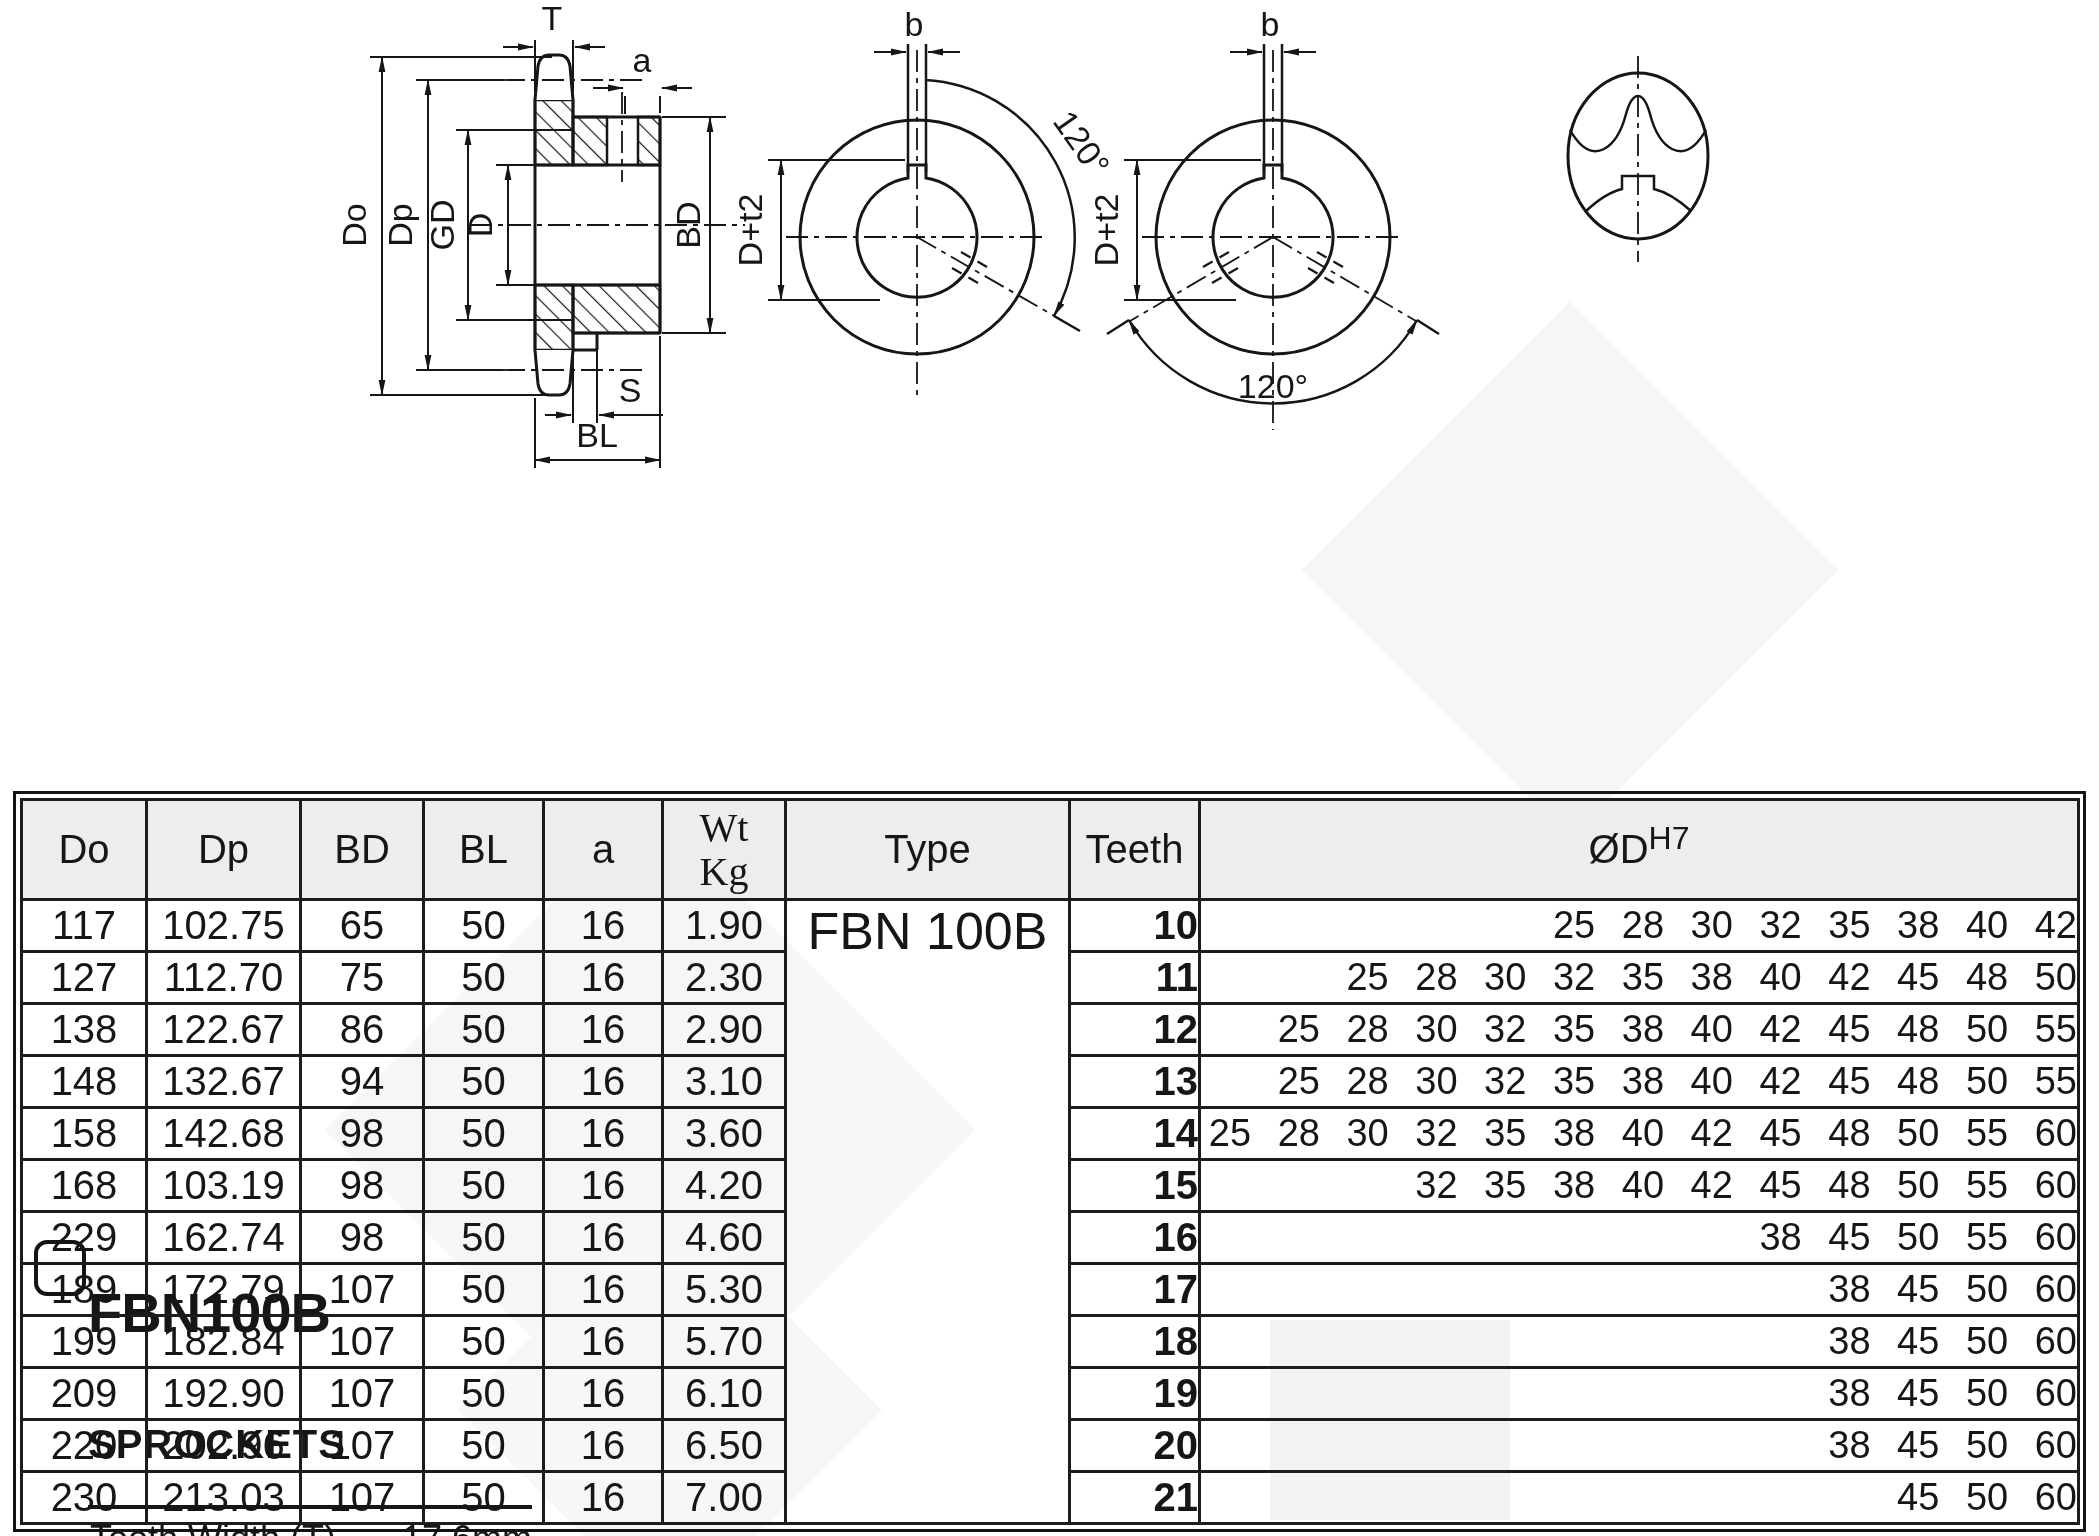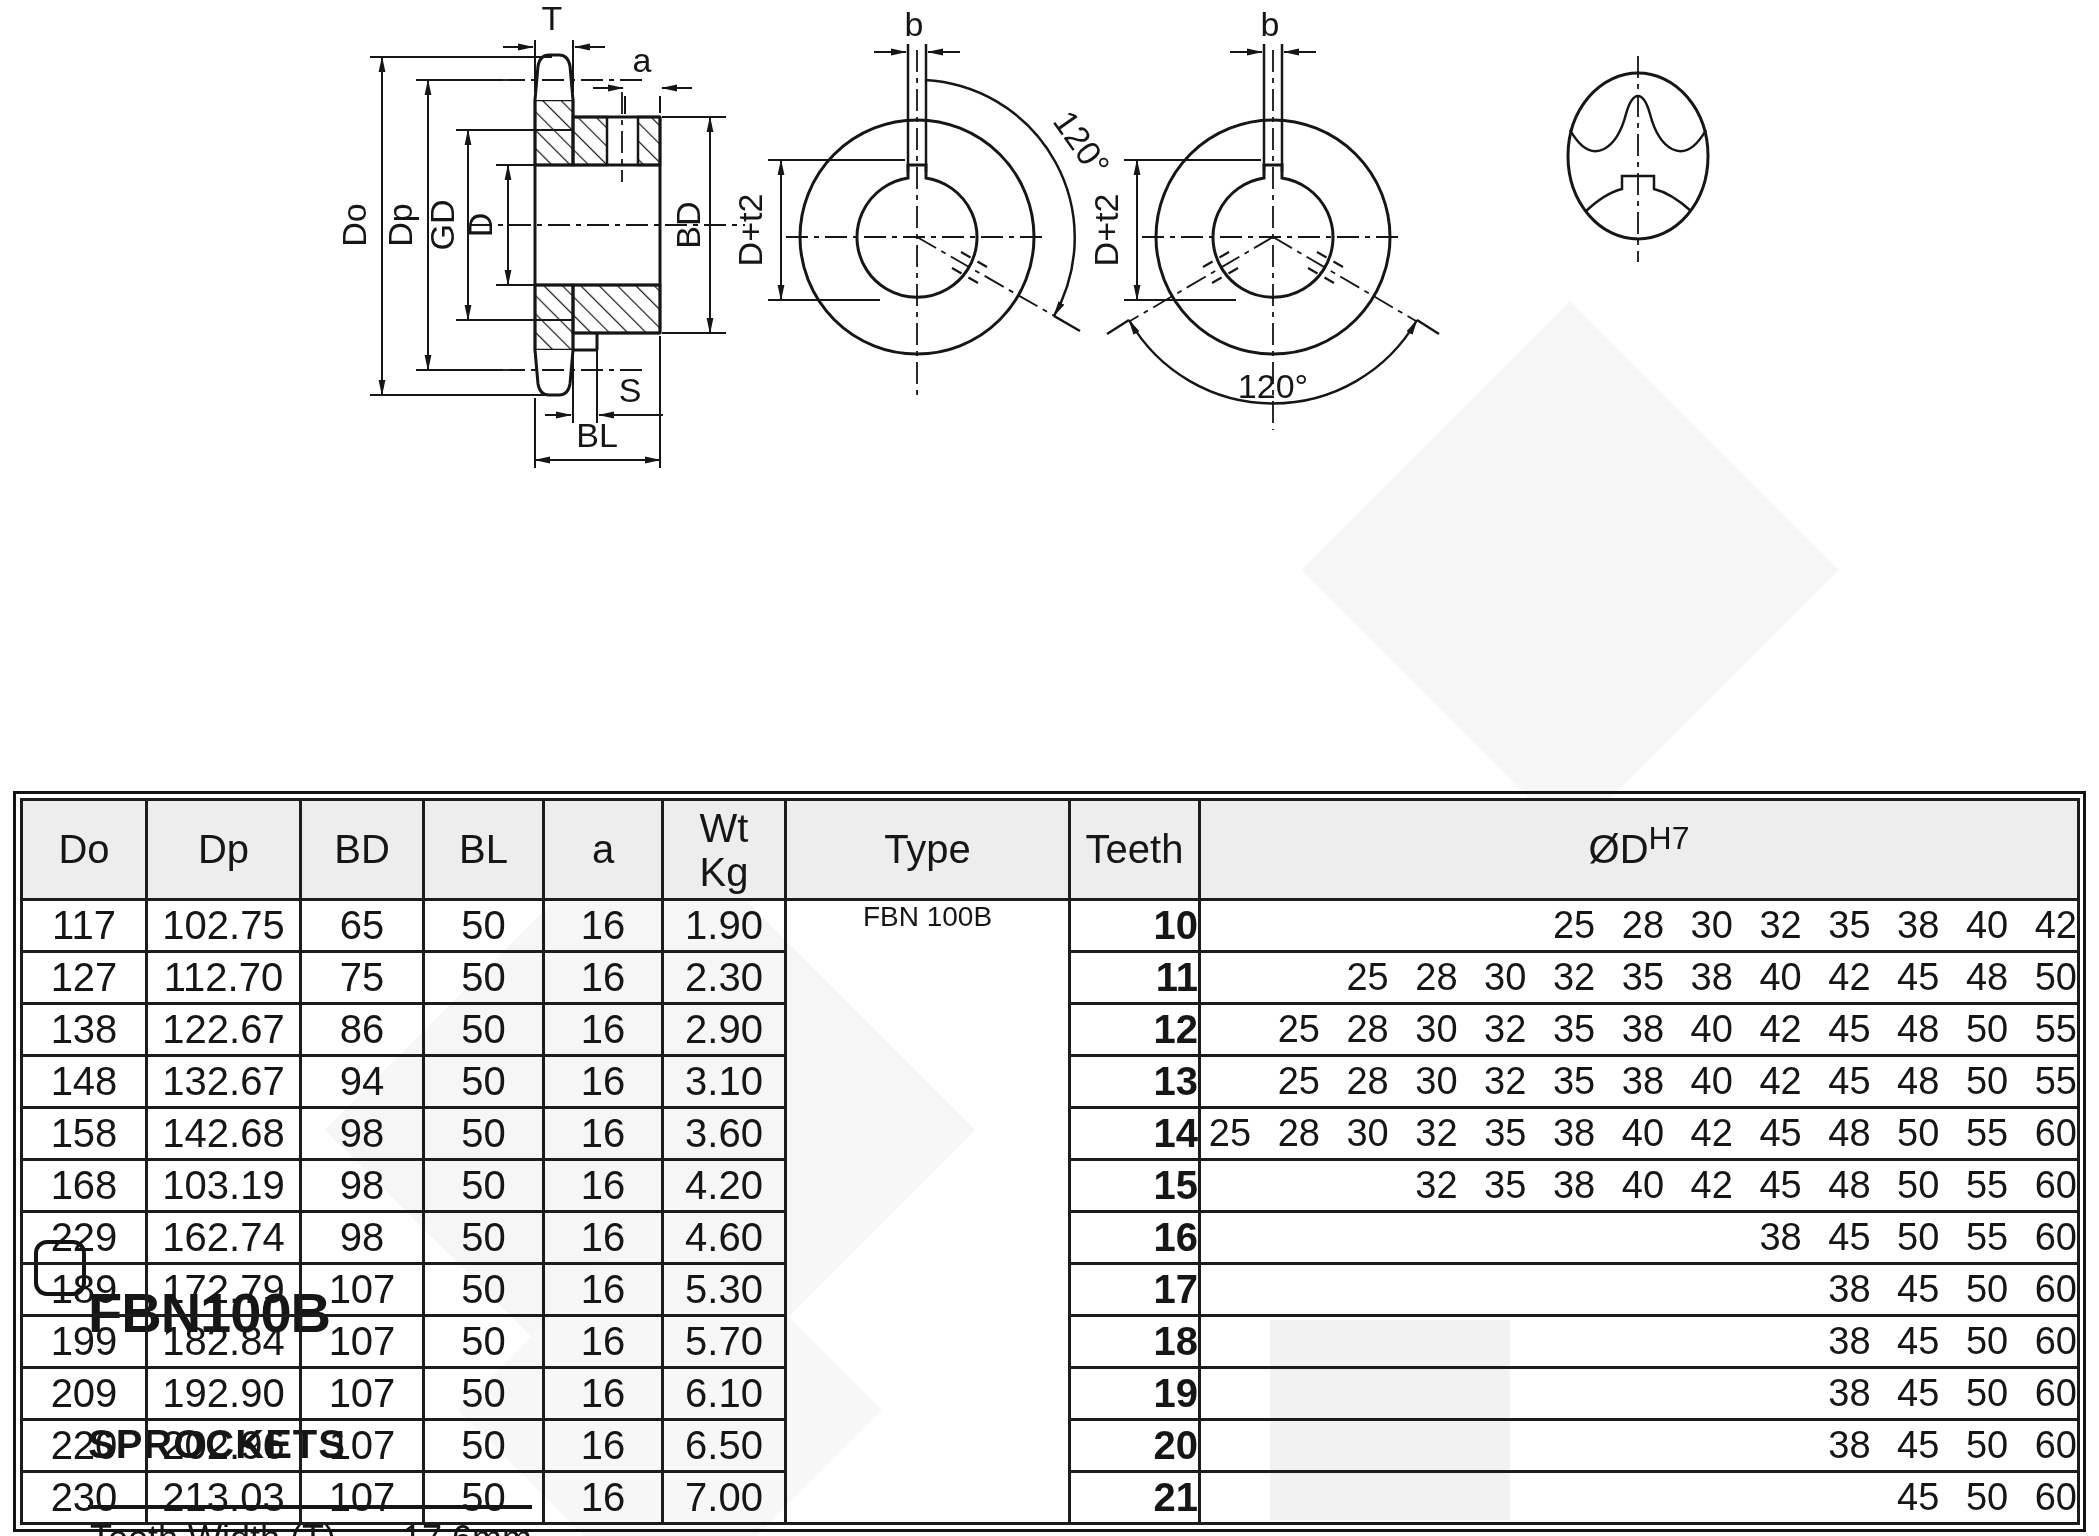--- a/index.html
+++ b/index.html
@@ -27,23 +27,23 @@
   
   .table-wrap{left:13px;top:791px;width:2073px;border:3px solid #141414;padding:4px;box-sizing:border-box;background:transparent;z-index:1;}
   table.spec{border-collapse:collapse;width:100%;table-layout:fixed;}
   table.spec th,table.spec td{border:3px solid #1c1c1c;padding:0;}
   table.spec thead tr{height:100px;}
   table.spec thead th{background:#ededed;font-size:40px;font-weight:normal;text-align:center;}
   table.spec tbody tr{height:52px;}
   td.num{font-size:40px;text-align:center;white-space:nowrap;}
   td.teeth{font-size:40px;font-weight:bold;text-align:right;}
   td.bores{font-size:38px;text-align:right;padding-left:28px;word-spacing:16px;white-space:nowrap;}
-  td.type-cell{font-size:28px;text-align:center;vertical-align:top;padding-top:345px;}
+  td.type-cell{font-size:52px;text-align:center;vertical-align:top;padding-top:345px;}
   th .sup{font-size:32px;vertical-align:super;line-height:0;}
-  th .two-line{line-height:44px;}
+  th .two-line{line-height:44px;font-family:Liberation Serif, serif;}
 </style>
 </head>
 <body>
 
 <div class="page">
 
   
   <div class="wm rot" style="left:1380px;top:380px;width:380px;height:380px;"></div>
   <div class="wm rot" style="left:420px;top:900px;width:460px;height:460px;"></div>
   <div class="wm rot" style="left:520px;top:1260px;width:300px;height:300px;background:#f7f7f7;"></div>

